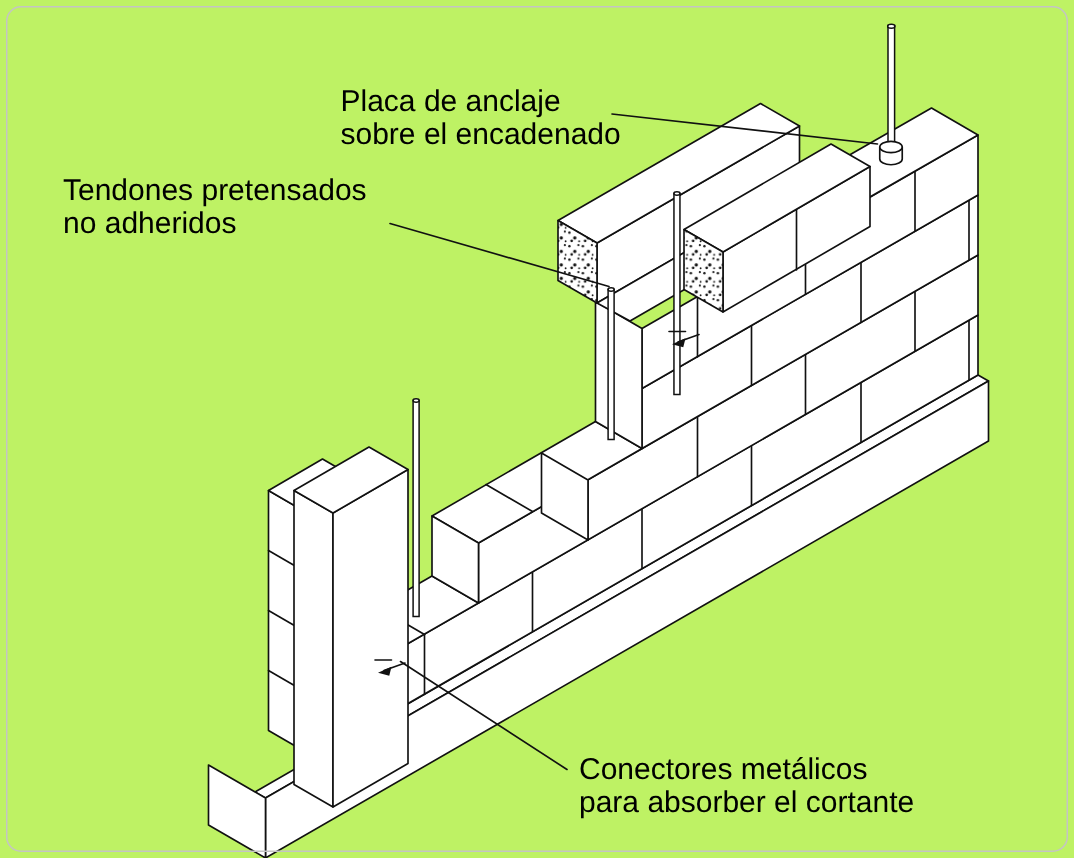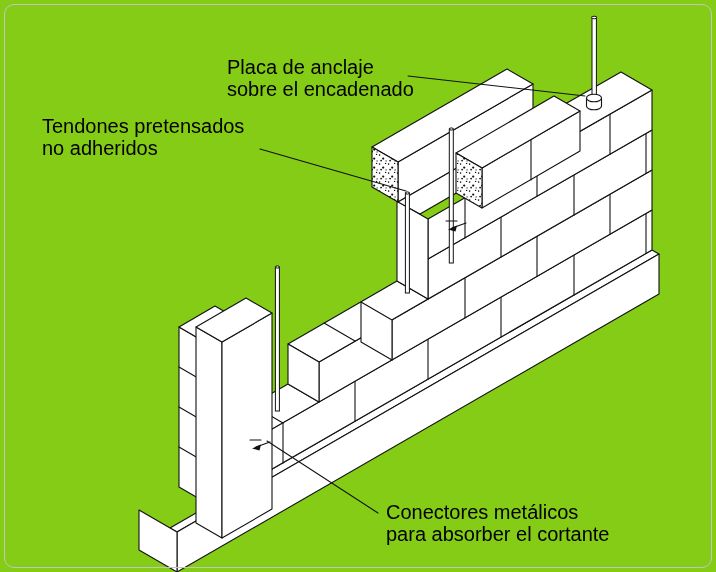--- a/index.html
+++ b/index.html
@@ -1,16 +1,16 @@
 <!DOCTYPE html>
 <html><head>
 <meta charset="utf-8">
 <style>
   html,body{margin:0;padding:0;background:#fff;}
-  .canvas{position:relative;width:716px;height:572px;background:#84cc16;overflow:hidden;
+  .canvas{position:relative;width:716px;height:572px;background:#bef264;overflow:hidden;
           font-family:"Liberation Sans", sans-serif;}
   .frame{position:absolute;left:4px;top:4px;right:4px;bottom:4px;
          border:1.5px solid #c4c4c4;border-radius:10px;pointer-events:none;}
   svg{position:absolute;left:0;top:0;}
   svg text{font-family:"Liberation Sans", sans-serif;font-size:20px;fill:#000;}
   .ln{stroke:#111;stroke-width:1.1;fill:none;stroke-linecap:round;stroke-linejoin:round;}
   .face{stroke:#111;stroke-width:1.1;fill:#fff;stroke-linejoin:round;}
   .stip{stroke:#111;stroke-width:1.1;stroke-linejoin:round;}
   .rod{stroke:#111;stroke-width:1;fill:#fff;}
 </style>

